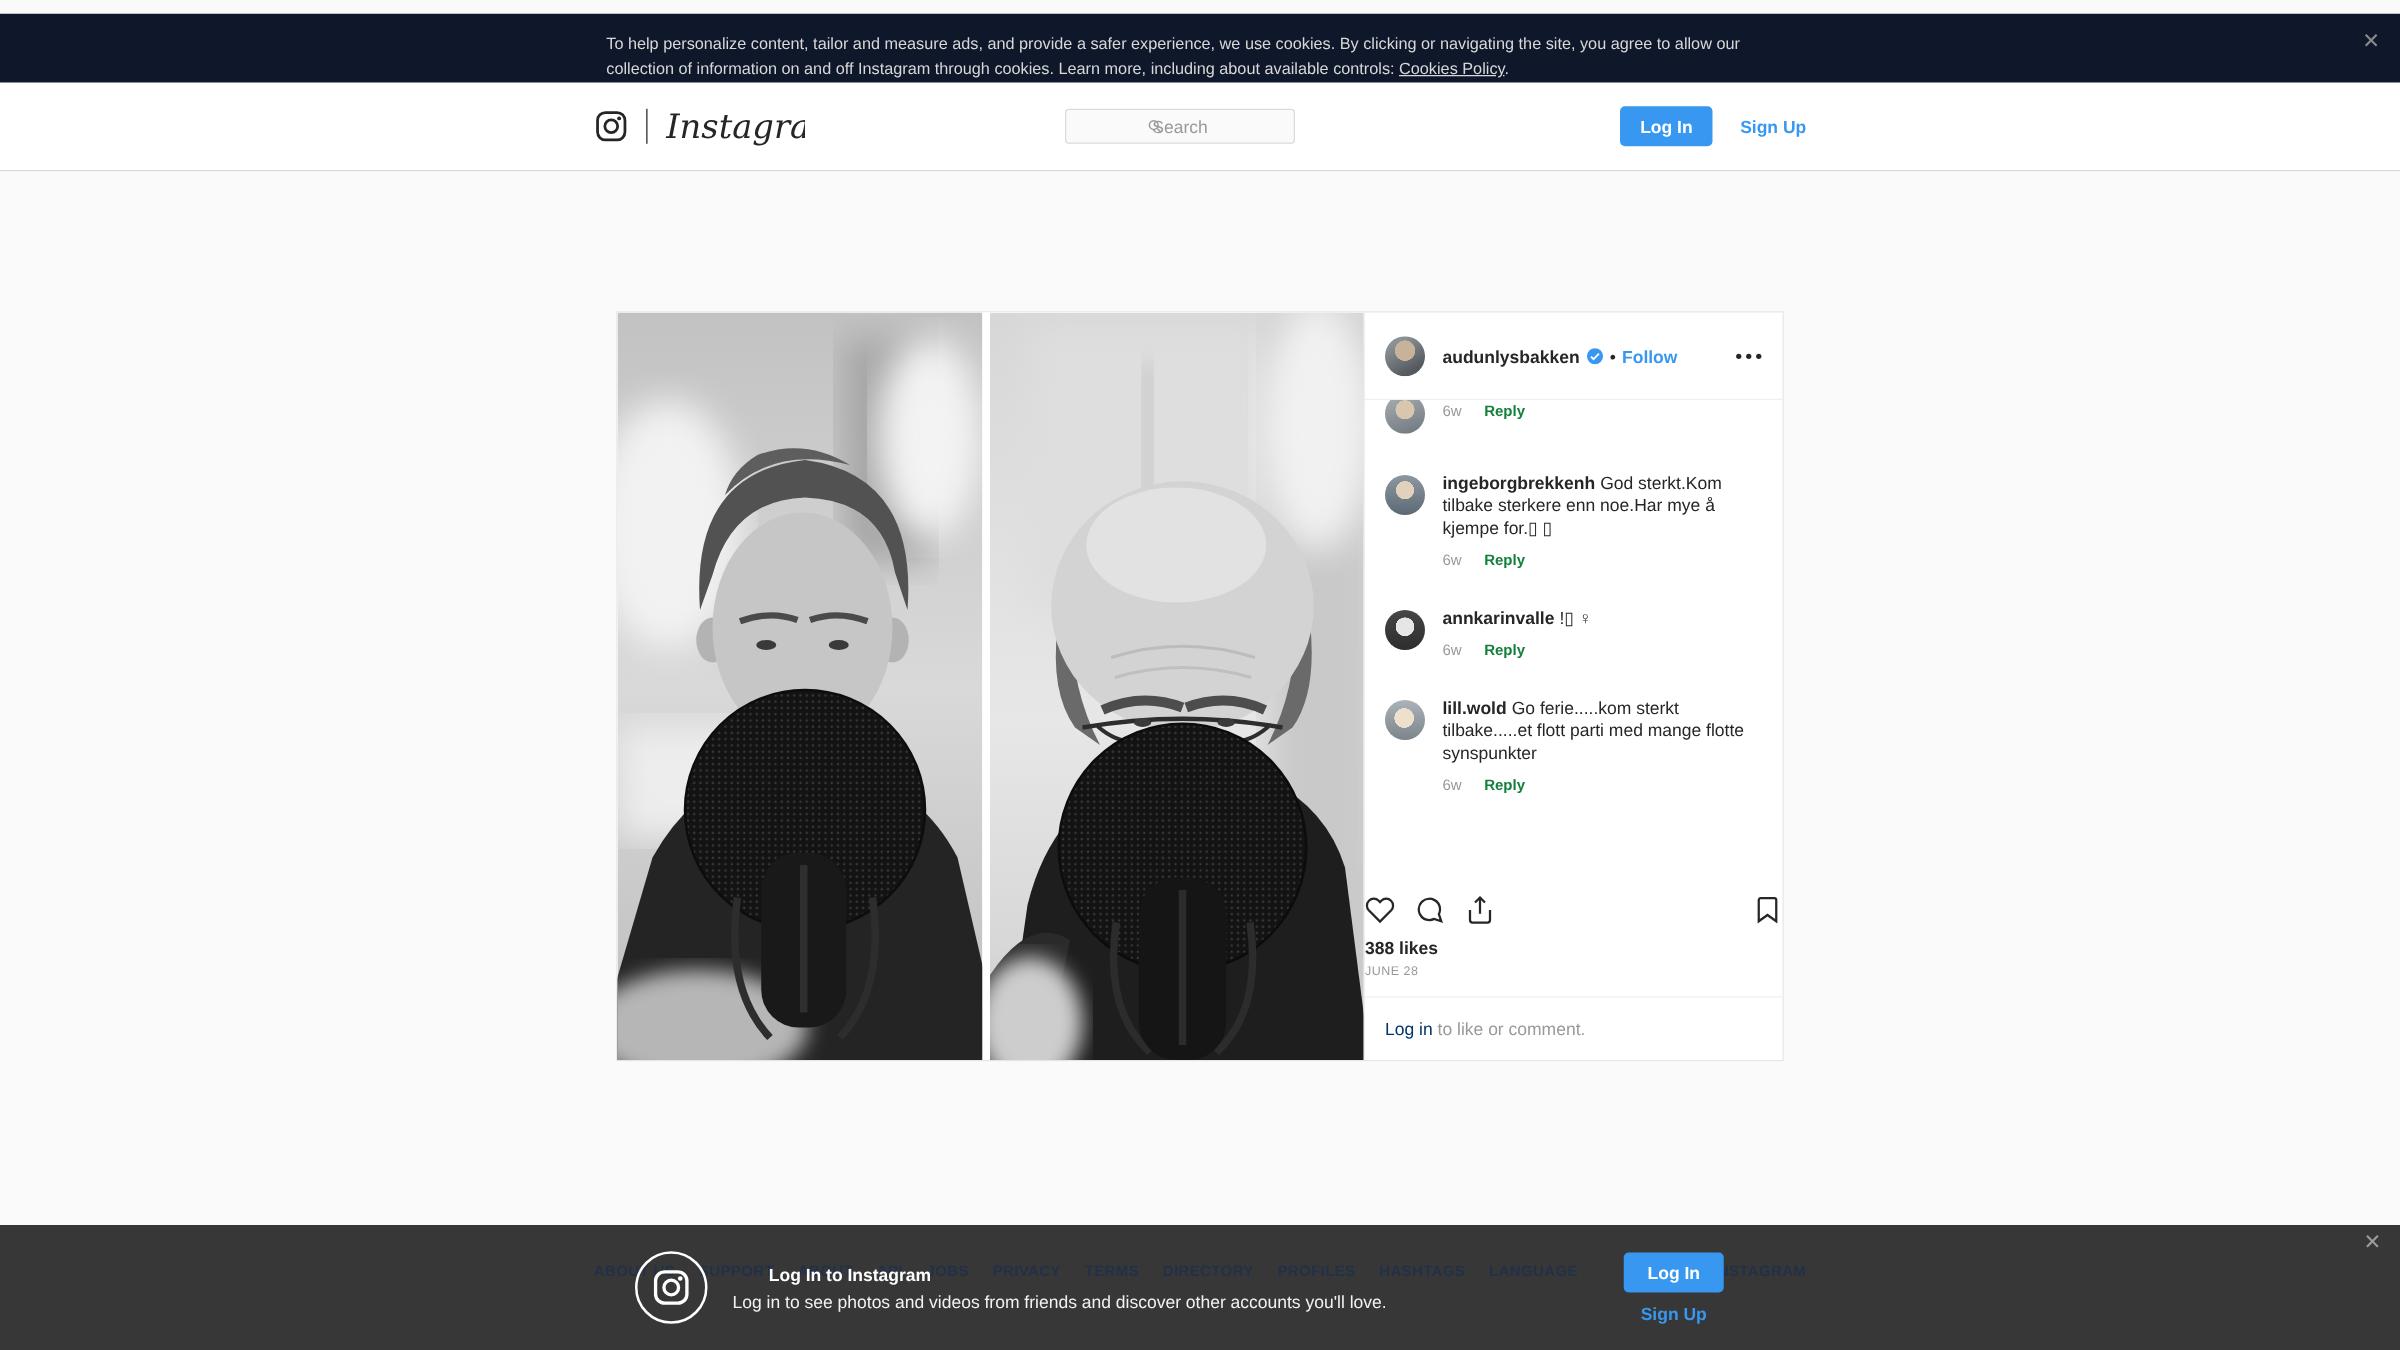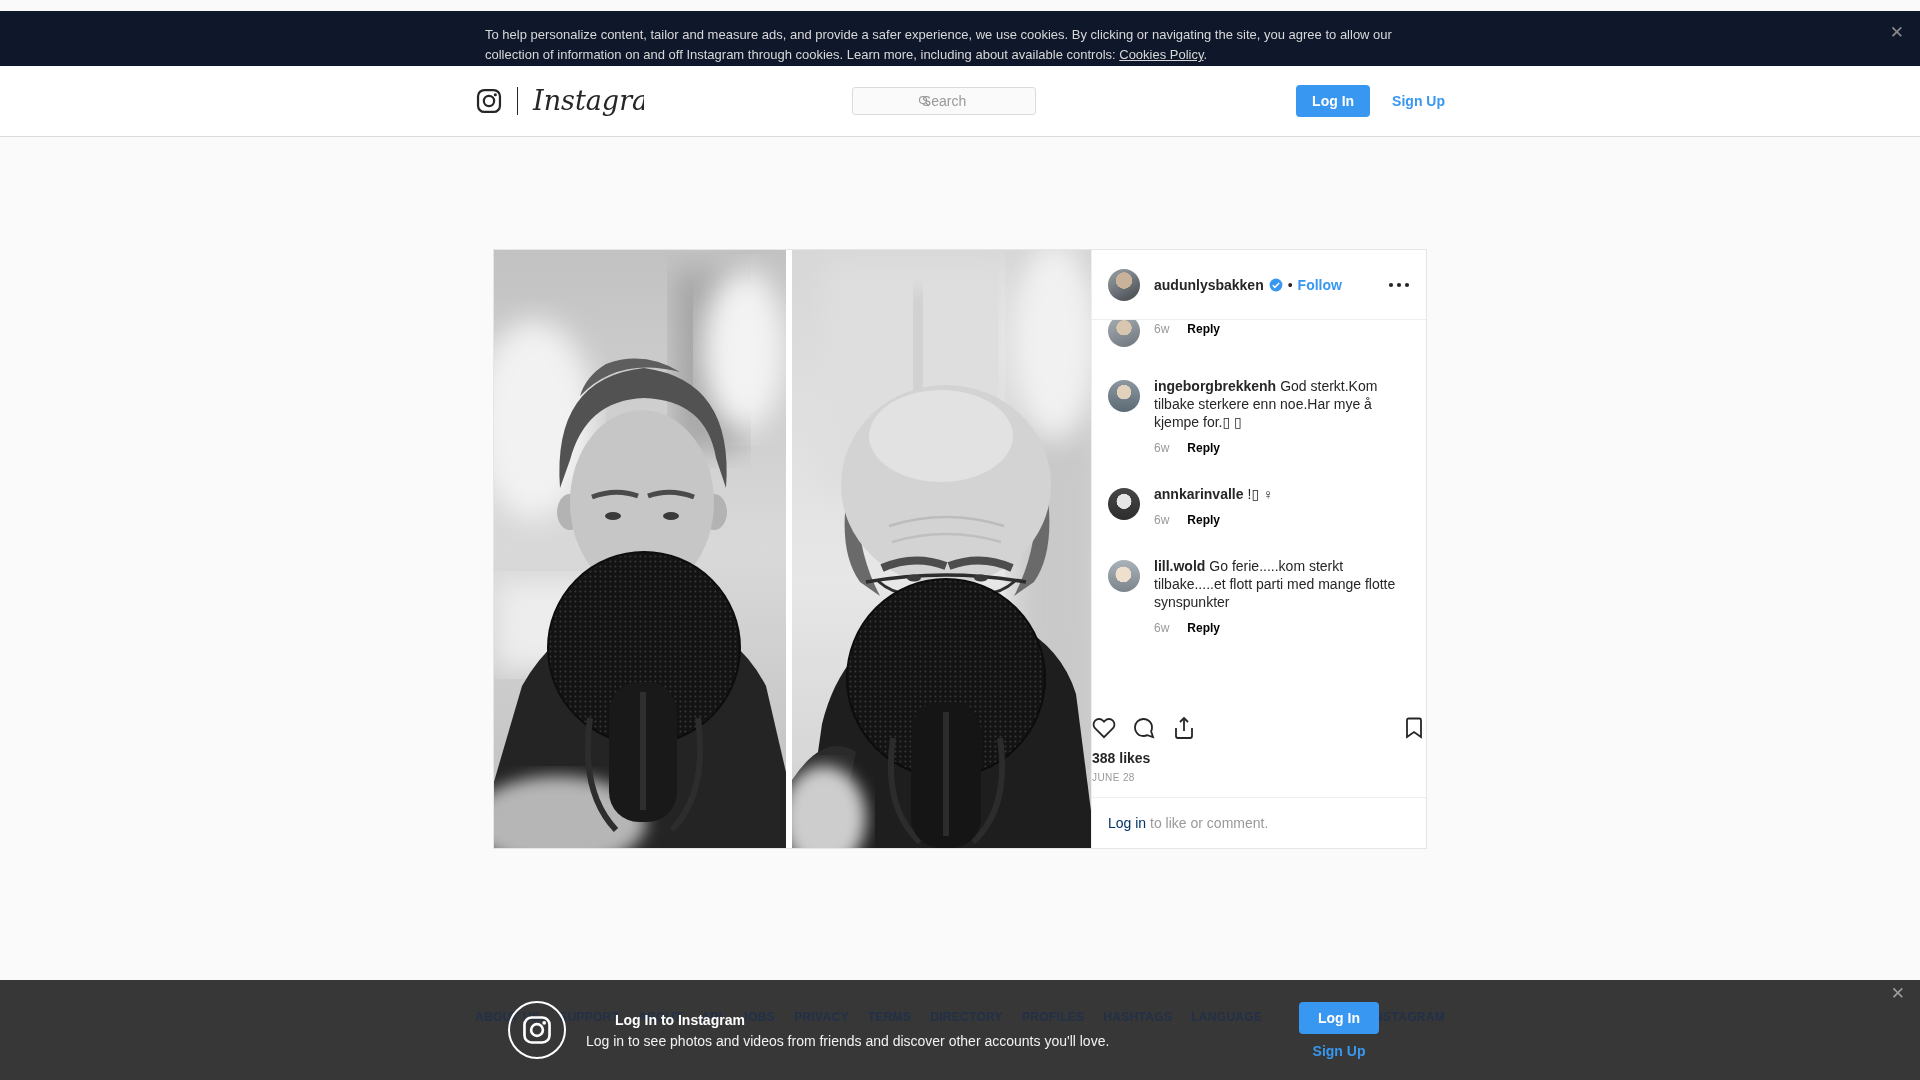--- a/index.html
+++ b/index.html
@@ -48,21 +48,21 @@
   .more-btn { margin-left:auto; cursor:pointer; display:flex; align-items:center; }
 
   .comments { flex:1; overflow:hidden; padding:0 16px; }
   .comment { display:flex; margin-bottom:30px; }
   .comment.clipped { margin-top:-8px; }
   .c-avatar { margin-right:14px; margin-top:3px; }
   .c-body { flex:1; min-width:0; }
   .c-text { font-size:14px; line-height:18px; color:#262626; word-wrap:break-word; }
   .c-text .username { margin-right:4px; }
   .c-meta { margin-top:10px; font-size:12px; color:#999; display:flex; gap:18px; }
-  .c-reply { font-weight:600; color:#000000; cursor:pointer; }
+  .c-reply { font-weight:600; color:#15803d; cursor:pointer; }
 
   .actions { flex:none; padding:12px 0 14px; }
   .icon-row { display:flex; align-items:center; gap:16px; }
   .action-icon { width:24px; height:24px; cursor:pointer; }
   .bookmark-slot { margin-left:auto; }
   .likes { font-weight:bold; font-size:14px; margin-top:10px; cursor:pointer; }
   .post-date { font-size:10px; color:#999; letter-spacing:.4px; margin-top:6px; }
 
   .login-row { flex:none; border-top:1px solid #efefef; padding:17px 16px; font-size:14px; color:#999; }
   .link-navy { color:#003569; cursor:pointer; }

